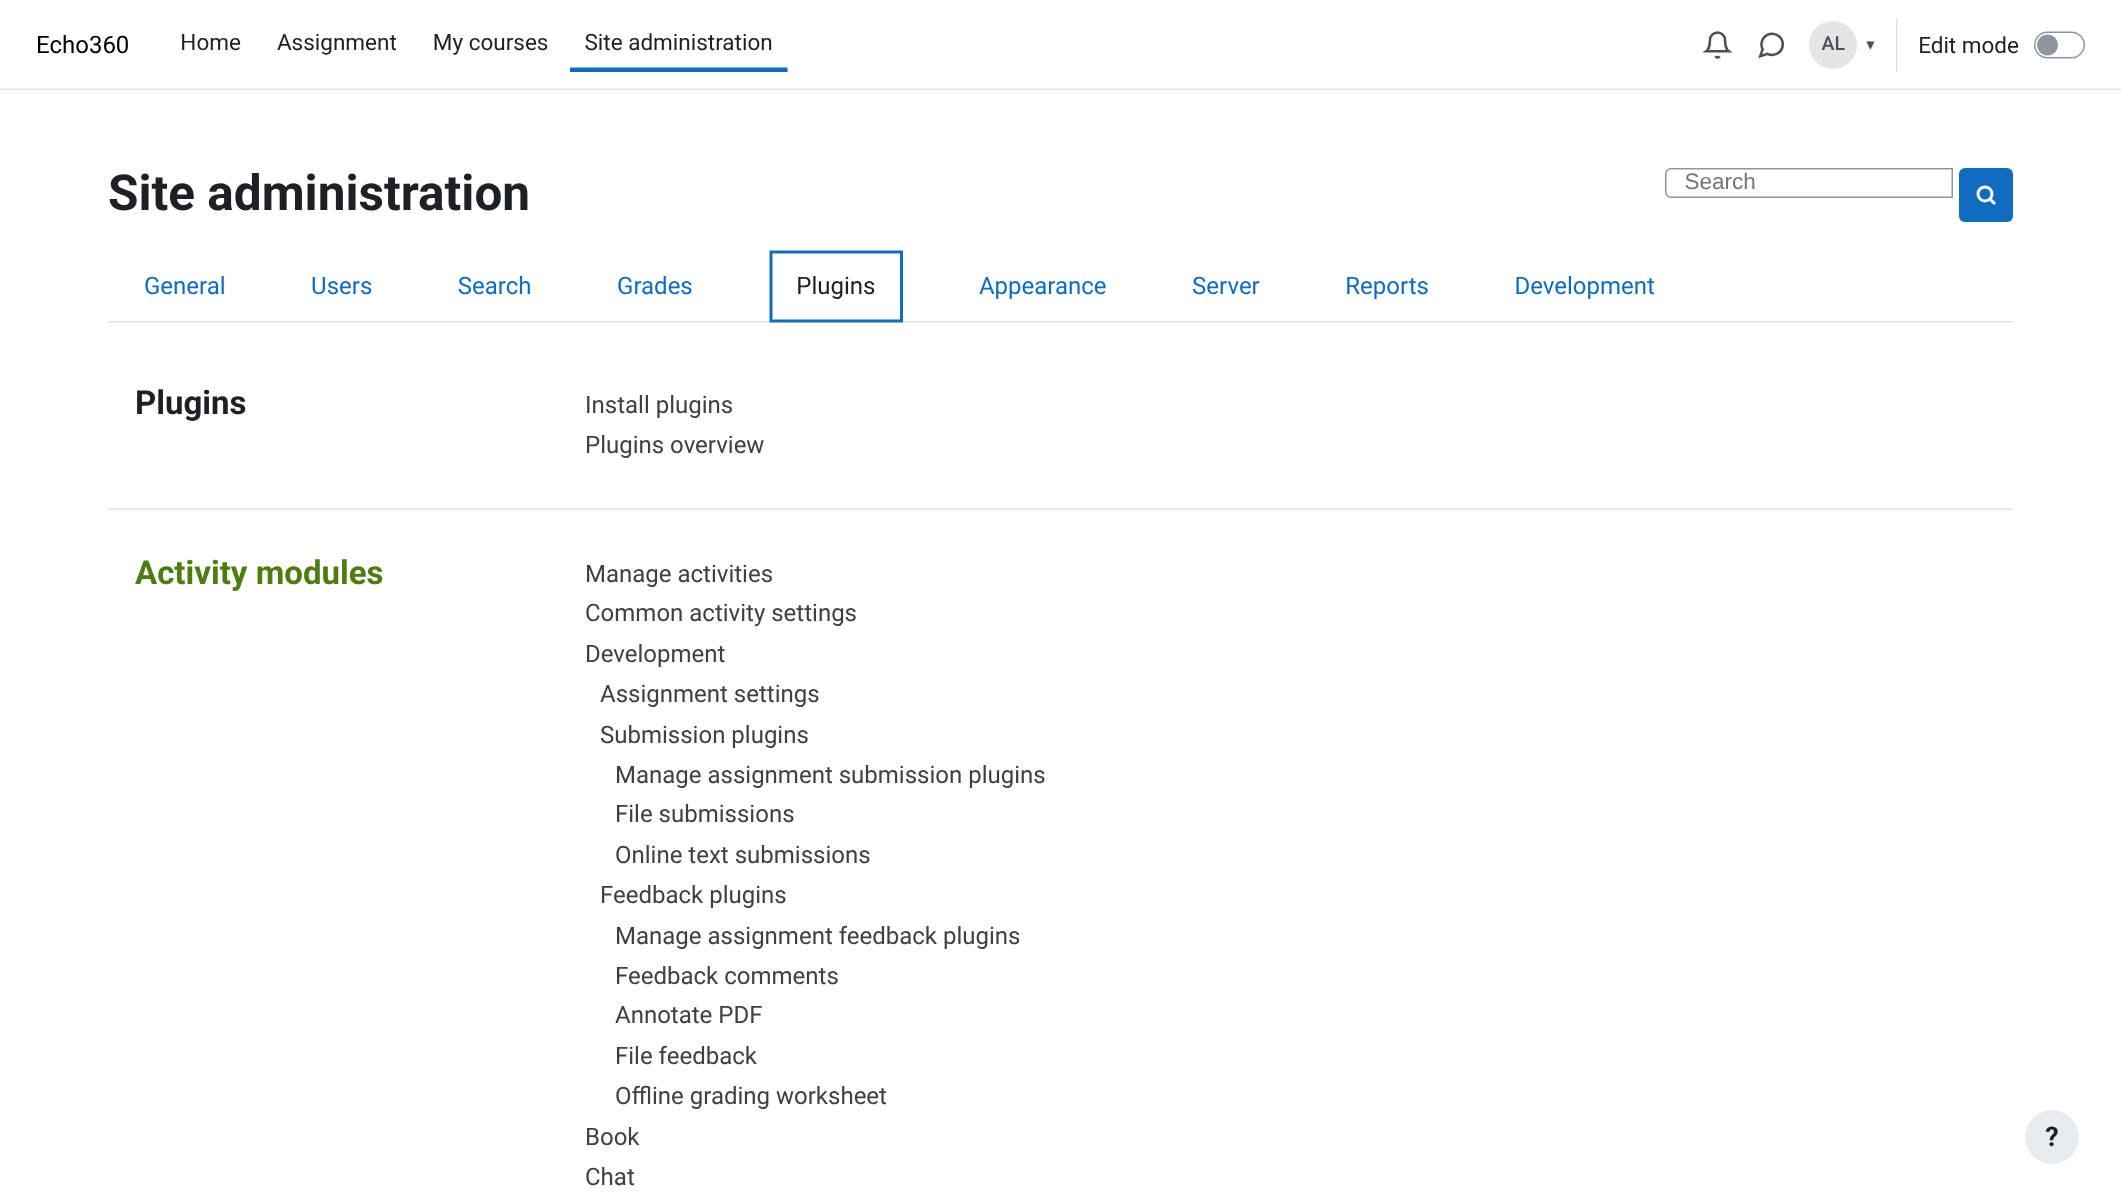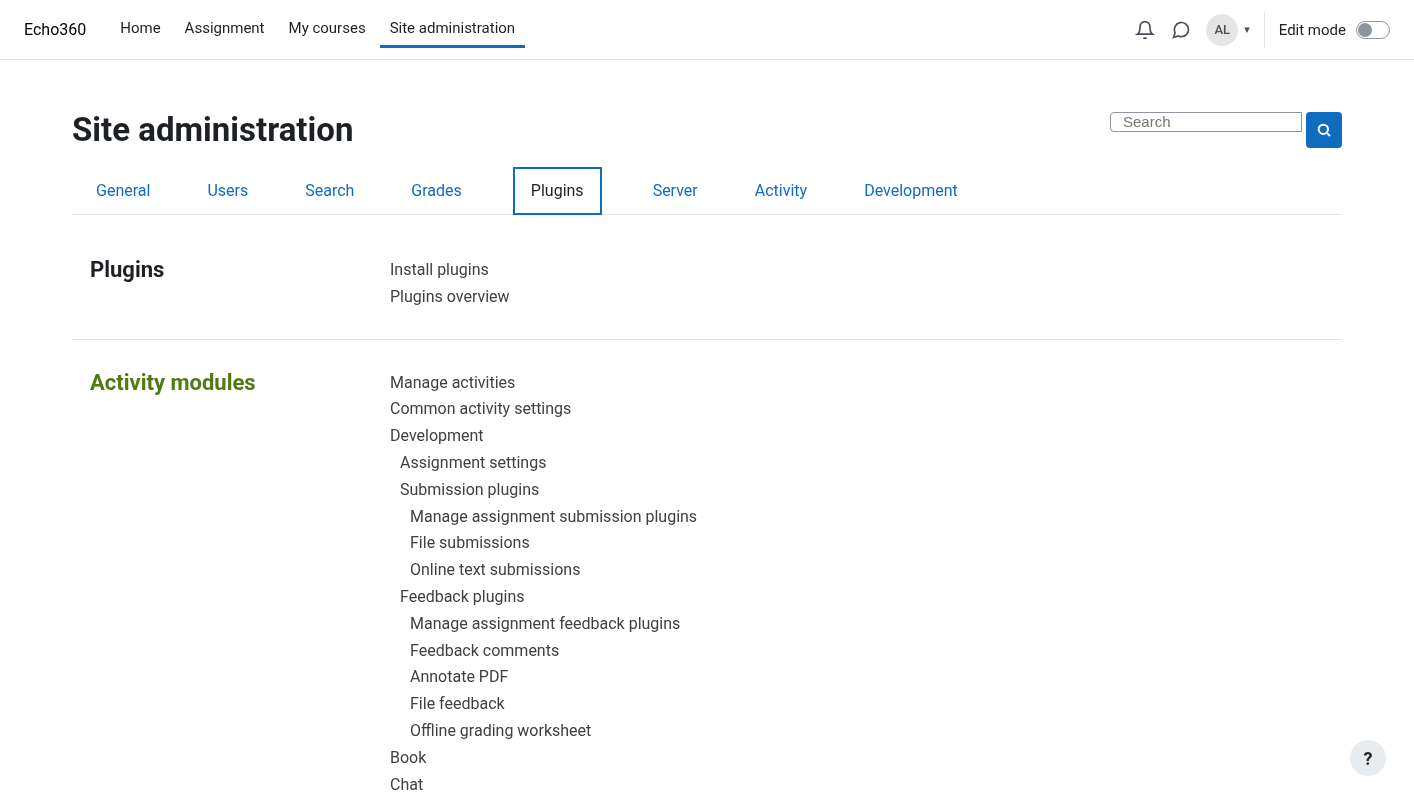--- a/index.html
+++ b/index.html
@@ -203,22 +203,23 @@
       </div>
     </div>
   </div>
 
   <div class="tabs">
     <div class="tab">General</div>
     <div class="tab">Users</div>
     <div class="tab">Search</div>
     <div class="tab">Grades</div>
     <div class="tab active" style="position:relative;">Plugins</div>
+    <div class="tab">Appearance</div>
     <div class="tab">Server</div>
-    <div class="tab">Activity</div>
+    <div class="tab">Reports</div>
     <div class="tab">Development</div>
   </div>
 
   <div class="content">
     <div class="section">
       <div class="section-title">Plugins</div>
       <div class="links">
         <a class="link">Install plugins</a>
         <a class="link">Plugins overview</a>
       </div>

